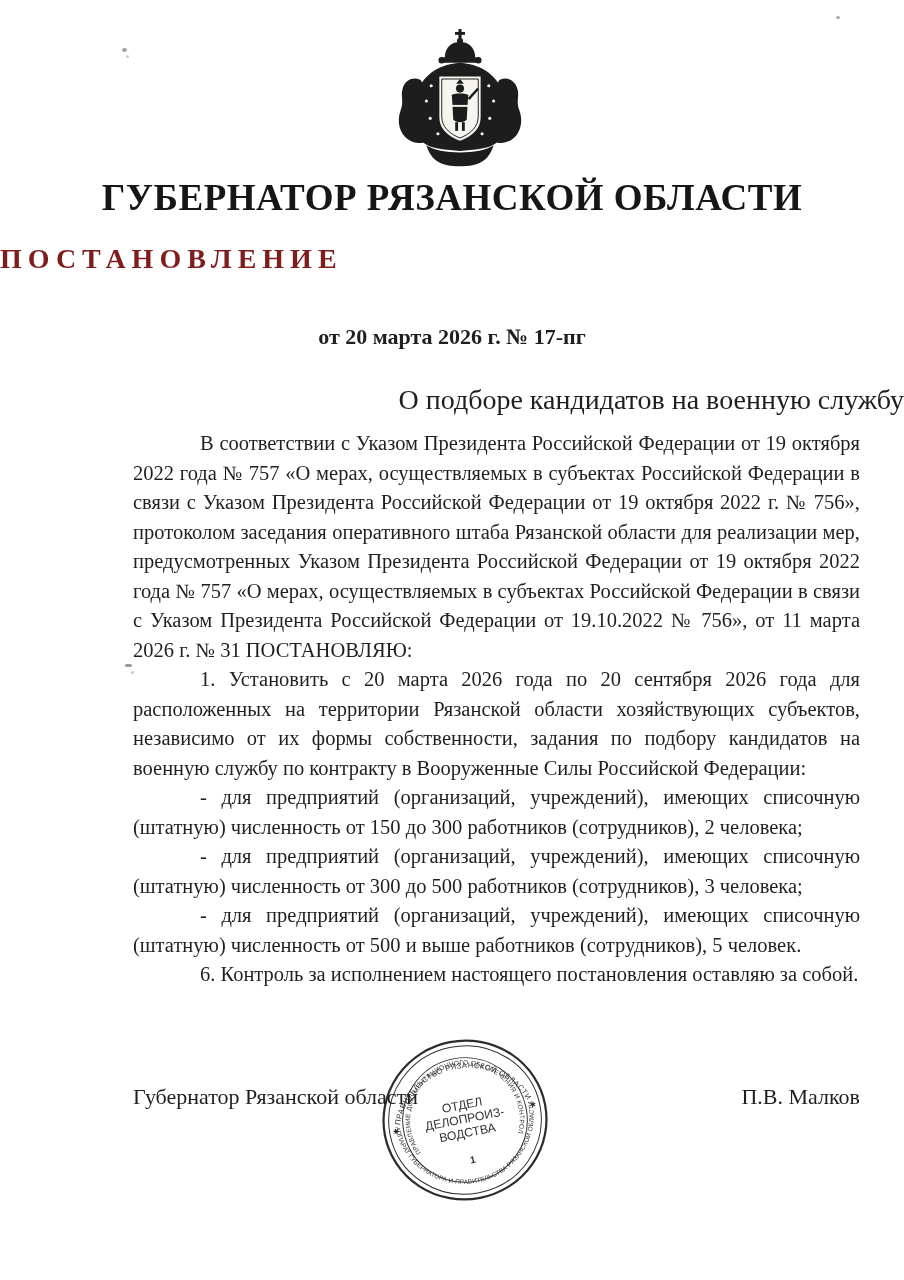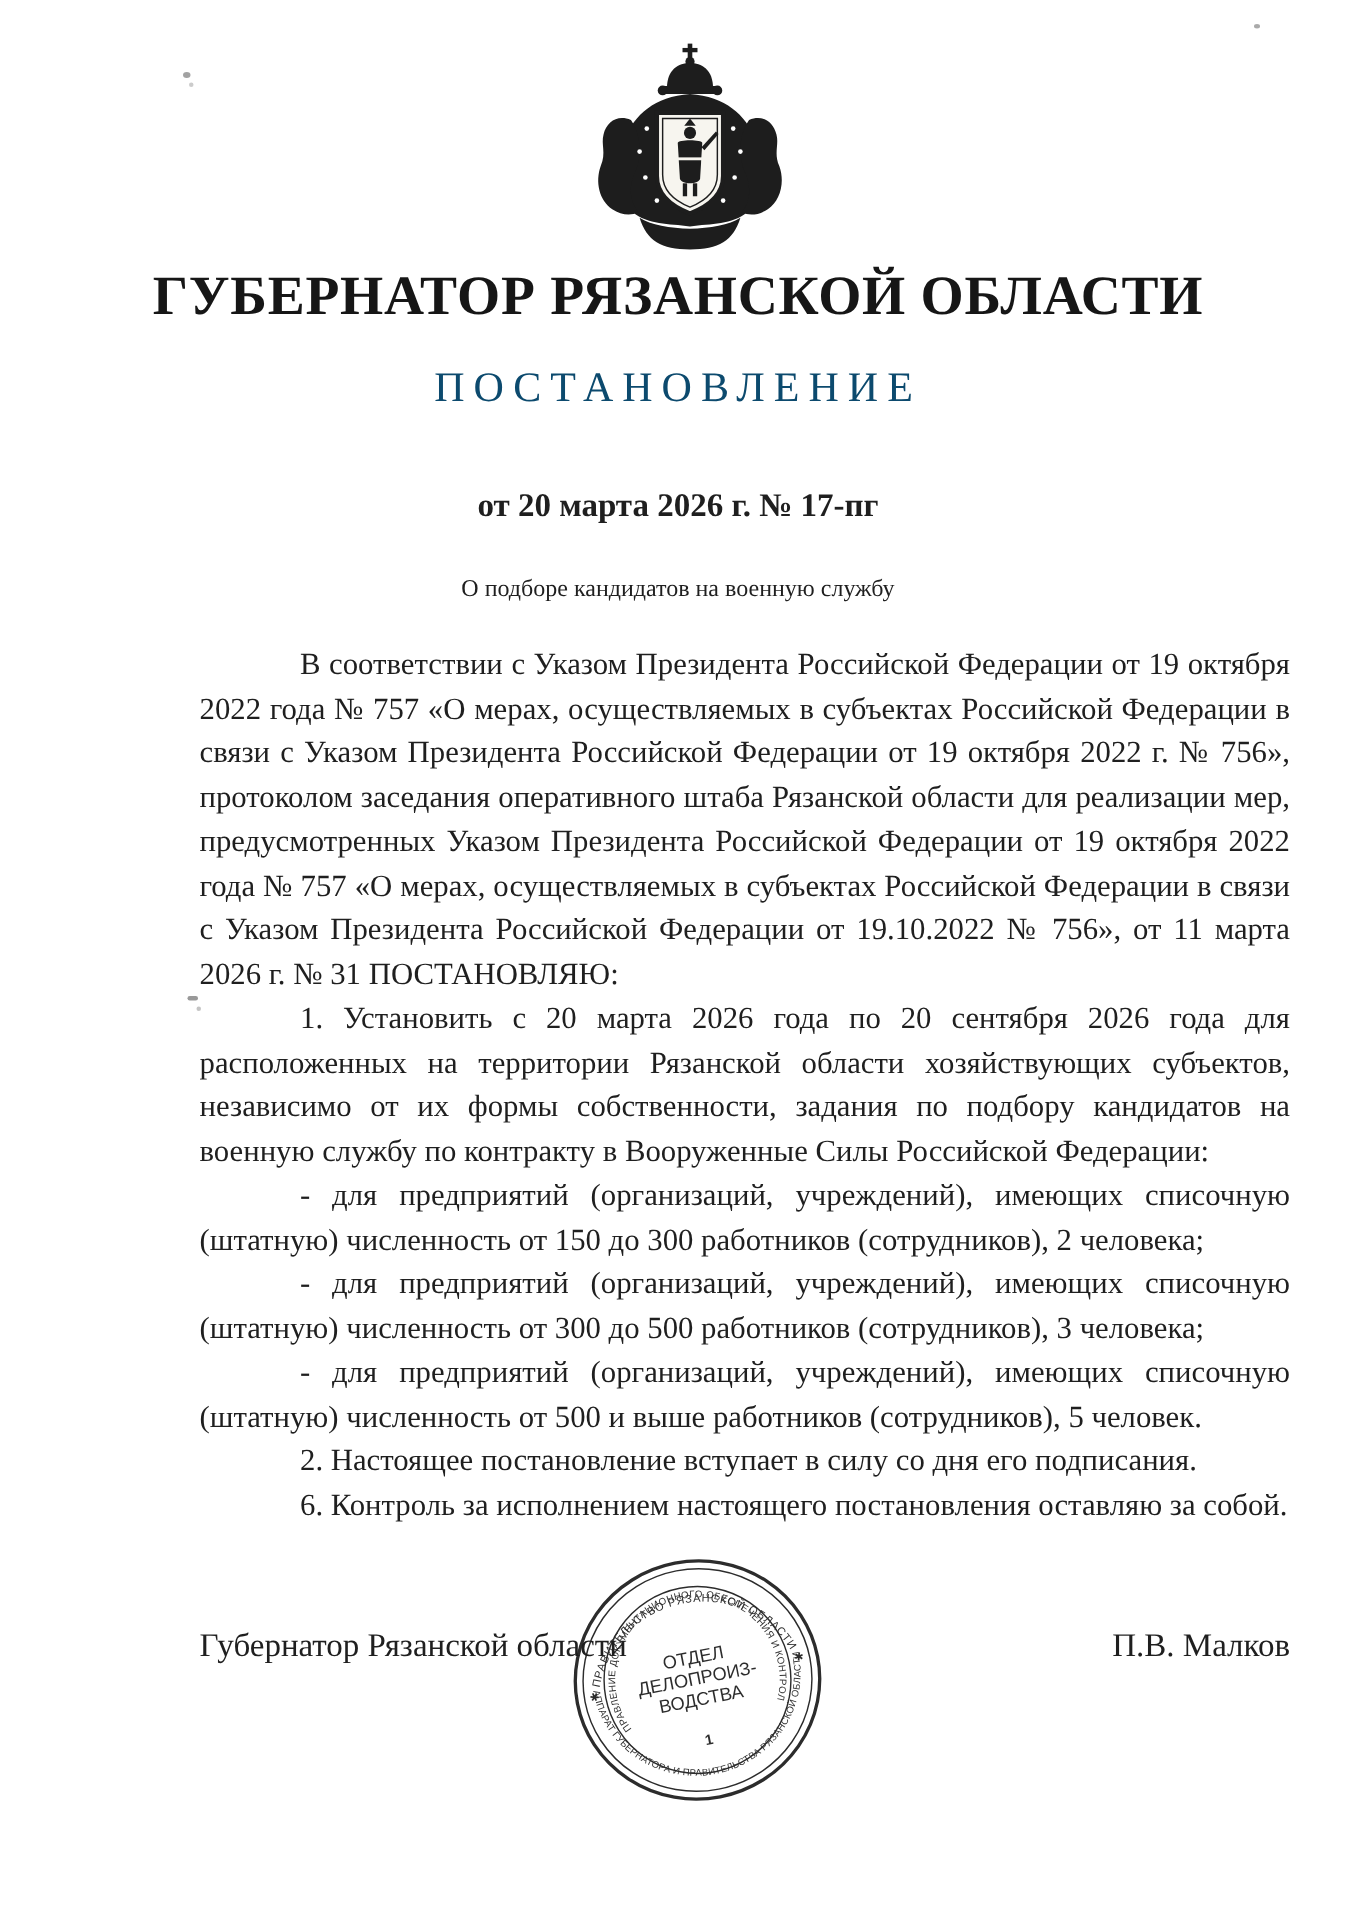--- a/index.html
+++ b/index.html
@@ -23,35 +23,35 @@
   .org-title{
     position:absolute;top:176px;left:0;width:100%;
     text-align:center;
     font-size:37px;font-weight:bold;
     letter-spacing:0.5px;
     color:#161616;
     white-space:nowrap;
   }
   .doc-type{
     position:absolute;top:243px;left:0;width:100%;
-    text-align:center;
-    font-size:28px;font-weight:normal;
+    text-align:left;
+    font-size:28px;font-weight:bold;
     letter-spacing:6px;
-    color:#0c4a6e;
+    color:#7f1d1d;
     white-space:nowrap;
   }
   .dateline{
     position:absolute;top:324px;left:0;width:100%;
     text-align:center;font-size:22px;
     white-space:nowrap;
     font-weight:bold;
   }
   .subject{
     position:absolute;top:384px;left:0;width:100%;
-    text-align:center;font-size:16px;
+    text-align:right;font-size:28px;
     white-space:nowrap;
   }
   
   .bodytext{
     position:absolute;top:429px;left:133px;width:727px;
     font-size:20.5px;line-height:29.5px;
     text-align:justify;
   }
   .bodytext p{
     margin:0;
@@ -143,21 +143,20 @@
   <div class="doc-type">ПОСТАНОВЛЕНИЕ</div>
   <div class="dateline">от 20 марта 2026 г. № 17-пг</div>
   <div class="subject">О подборе кандидатов на военную службу</div>
 
   <div class="bodytext">
     <p>В соответствии с Указом Президента Российской Федерации от 19 октября 2022 года № 757 «О мерах, осуществляемых в субъектах Российской Федерации в связи с Указом Президента Российской Федерации от 19 октября 2022 г. № 756», протоколом заседания оперативного штаба Рязанской области для реализации мер, предусмотренных Указом Президента Российской Федерации от 19 октября 2022 года № 757 «О мерах, осуществляемых в субъектах Российской Федерации в связи с Указом Президента Российской Федерации от 19.10.2022 № 756», от 11 марта 2026 г. № 31 ПОСТАНОВЛЯЮ:</p>
     <p>1. Установить с 20 марта 2026 года по 20 сентября 2026 года для расположенных на территории Рязанской области хозяйствующих субъектов, независимо от их формы собственности, задания по подбору кандидатов на военную службу по контракту в Вооруженные Силы Российской Федерации:</p>
     <p>- для предприятий (организаций, учреждений), имеющих списочную (штатную) численность от 150 до 300 работников (сотрудников), 2 человека;</p>
     <p>- для предприятий (организаций, учреждений), имеющих списочную (штатную) численность от 300 до 500 работников (сотрудников), 3 человека;</p>
     <p>- для предприятий (организаций, учреждений), имеющих списочную (штатную) численность от 500 и выше работников (сотрудников), 5 человек.</p>
-    <p>2. Настоящее постановление вступает в силу со дня его подписания.</p>
     <p>6. Контроль за исполнением настоящего постановления оставляю за собой.</p>
   </div>
 
   <div class="sigrow">
     <span>Губернатор Рязанской области</span>
     <span>П.В. Малков</span>
   </div>
 
   <div class="stamp">
     <svg viewBox="0 0 232 232" width="176" height="172" xmlns="http://www.w3.org/2000/svg">

